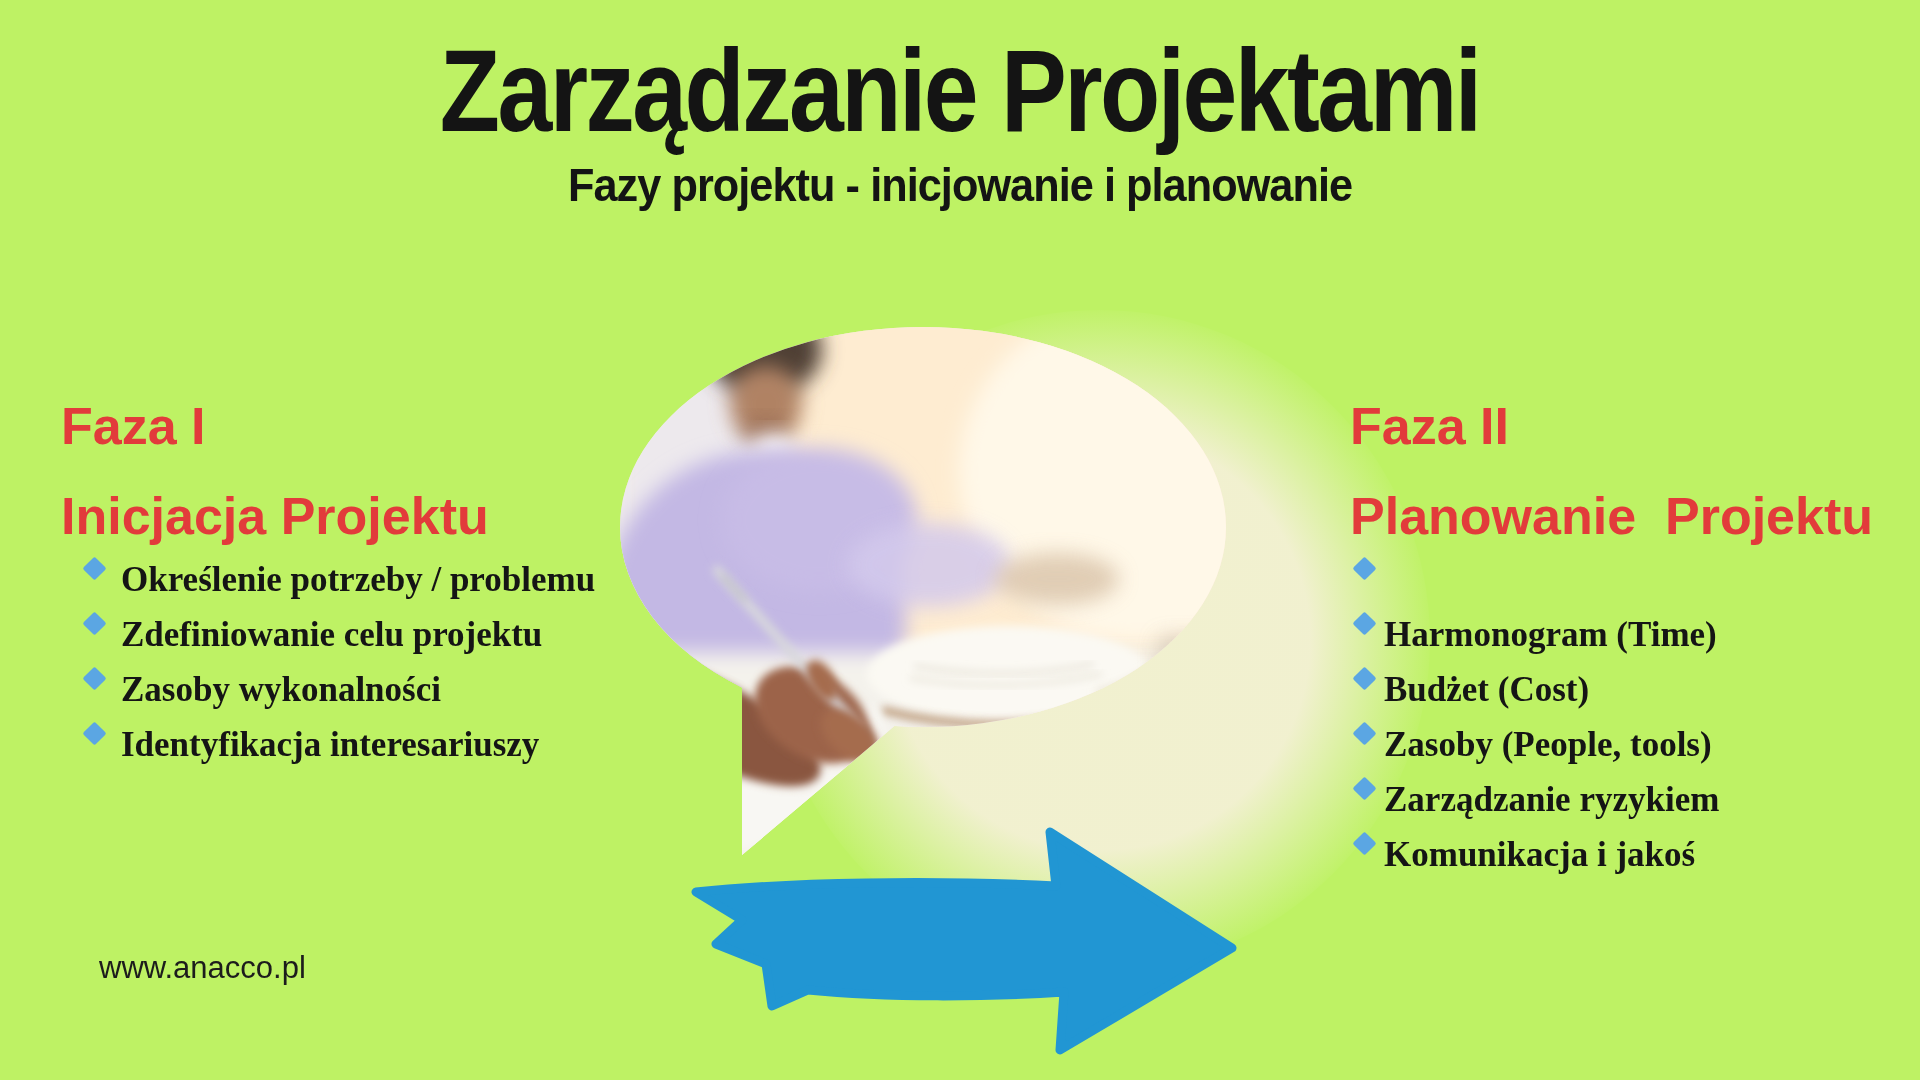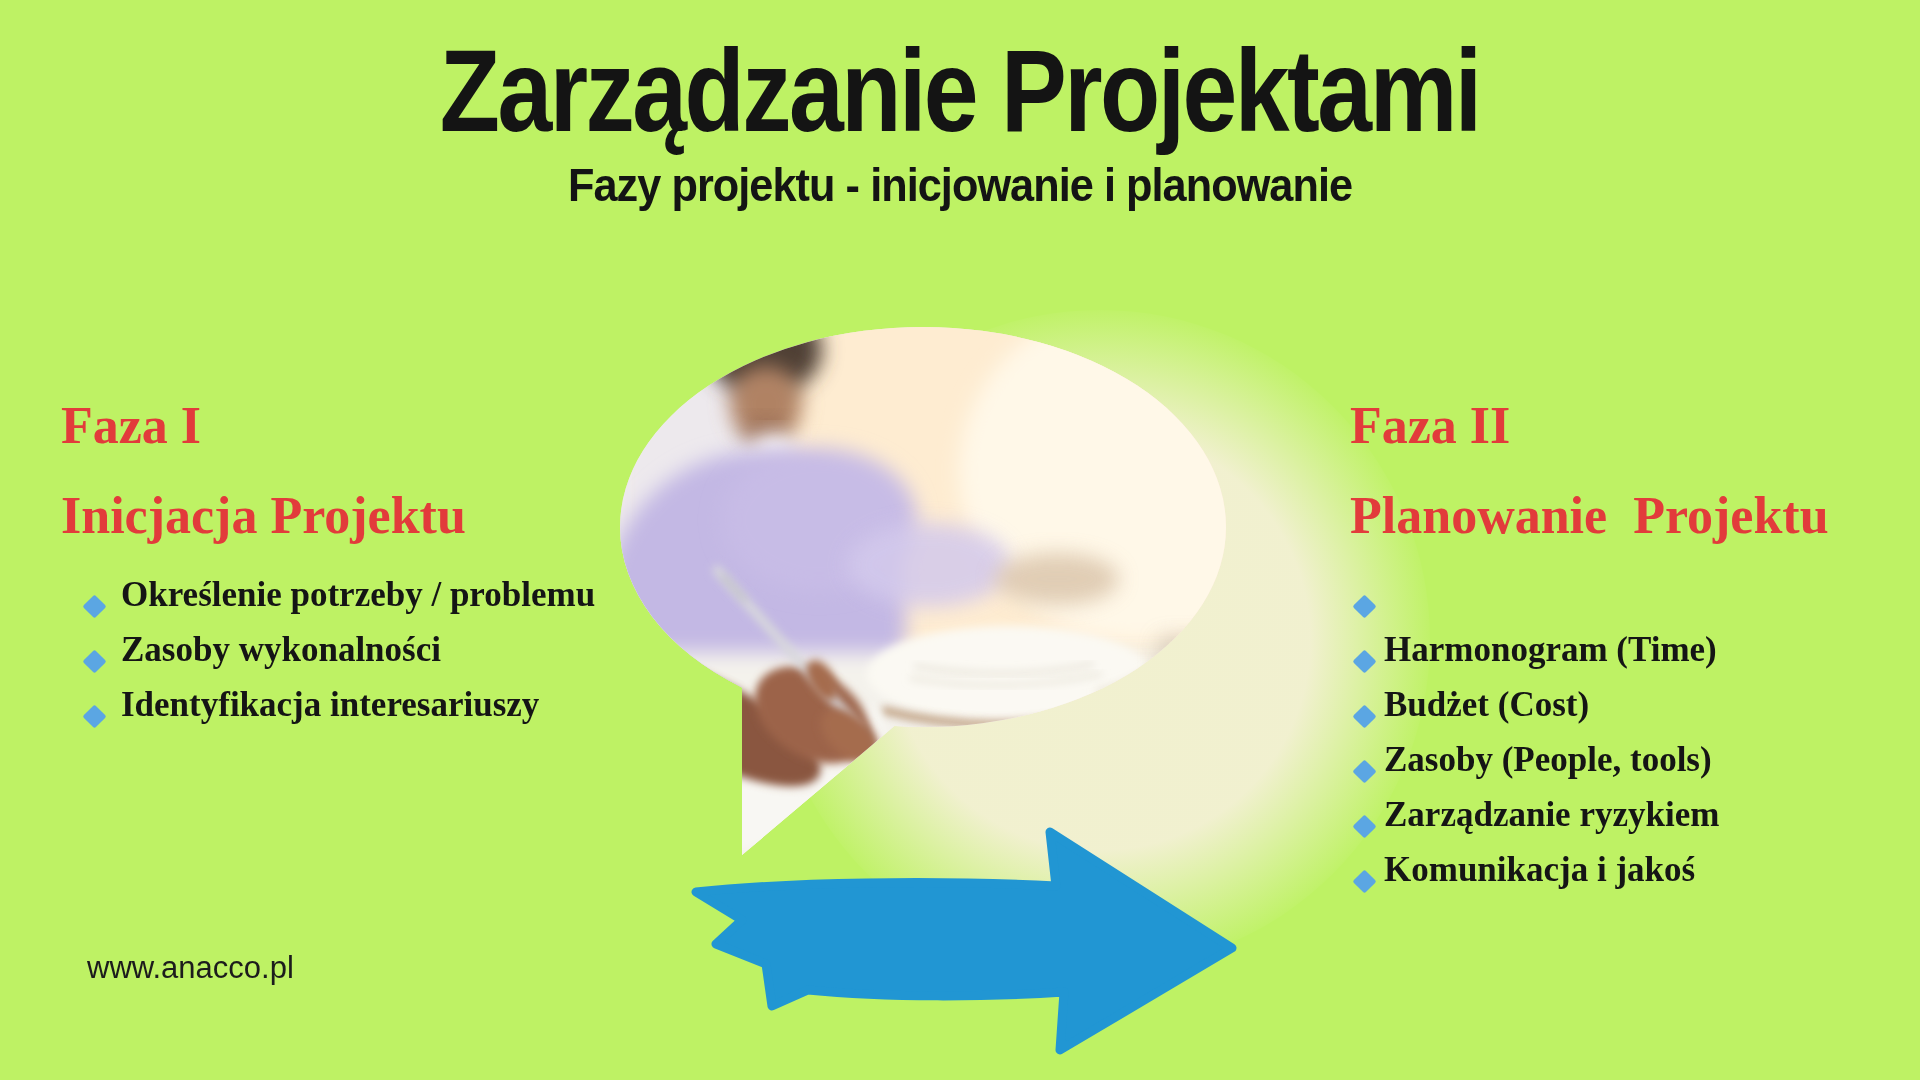--- a/index.html
+++ b/index.html
@@ -16,39 +16,39 @@
   }
   .subtitle{
     display:inline-block;margin-top:2px;font-size:46px;font-weight:700;color:#141414;
     letter-spacing:-1px;transform:scaleX(.94);transform-origin:center;white-space:pre;
   }
   
   .phase{position:absolute;top:396px;z-index:3;white-space:nowrap;}
   .phase--left{left:61px;}
   .phase--right{left:1350px;}
   .phase-label,.phase-heading{
-    font-family:Liberation Serif, serif;font-weight:700;font-size:52px;
+    font-family:Liberation Sans, sans-serif;font-weight:700;font-size:52px;
     color:#e23b3b;line-height:60px;white-space:pre;
   }
   .phase-heading{margin-top:30px;}
   .bullets{list-style:none;margin:14px 0 0 0;padding:0;}
   .phase--left .bullets{padding-left:25px;}
   .phase--right .bullets{padding-left:6px;}
   .bullets li{
-    display:flex;align-items:flex-end;height:55px;
+    display:flex;align-items:flex-start;height:55px;
     font-family:"Liberation Serif", serif;font-weight:700;font-size:35px;color:#151515;
   }
   .diamond{
     width:17px;height:17px;background:#5ba6e3;transform:rotate(45deg);
     border-radius:2px;flex:none;
   }
   .phase--left .diamond{margin-right:18px;}
   .phase--right .diamond{margin-right:11px;}
   
-  .footer{position:absolute;left:87px;top:950px;font-size:31px;color:#1c1c1c;z-index:3;}
+  .footer{position:absolute;left:99px;top:950px;font-size:31px;color:#1c1c1c;z-index:3;}
   
   .warm-circle{
     position:absolute;left:770px;top:310px;width:660px;height:660px;z-index:0;
     background:radial-gradient(circle, rgba(250,240,226,.85) 0 45%, rgba(250,240,226,0) 72%);
     border-radius:50%;
   }
   .photo-svg{position:absolute;left:614px;top:322px;z-index:1;}
   .arrow-svg{position:absolute;left:688px;top:820px;z-index:2;}
 </style>
 </head>
@@ -133,20 +133,24 @@
   <div class="phase phase--left">
     <div class="phase-label">Faza I</div>
     <div class="phase-heading">Inicjacja Projektu</div>
     <ul class="bullets">
       <li>
           <span class="diamond"></span>
           <span>Określenie potrzeby / problemu</span>
         </li>
       <li>
           <span class="diamond"></span>
+          <span>Zdefiniowanie celu projektu</span>
+        </li>
+      <li>
+          <span class="diamond"></span>
           <span>Zasoby wykonalności</span>
         </li>
       <li>
           <span class="diamond"></span>
           <span>Identyfikacja interesariuszy</span>
         </li>
     </ul>
   </div>
 
   <div class="phase phase--right">

